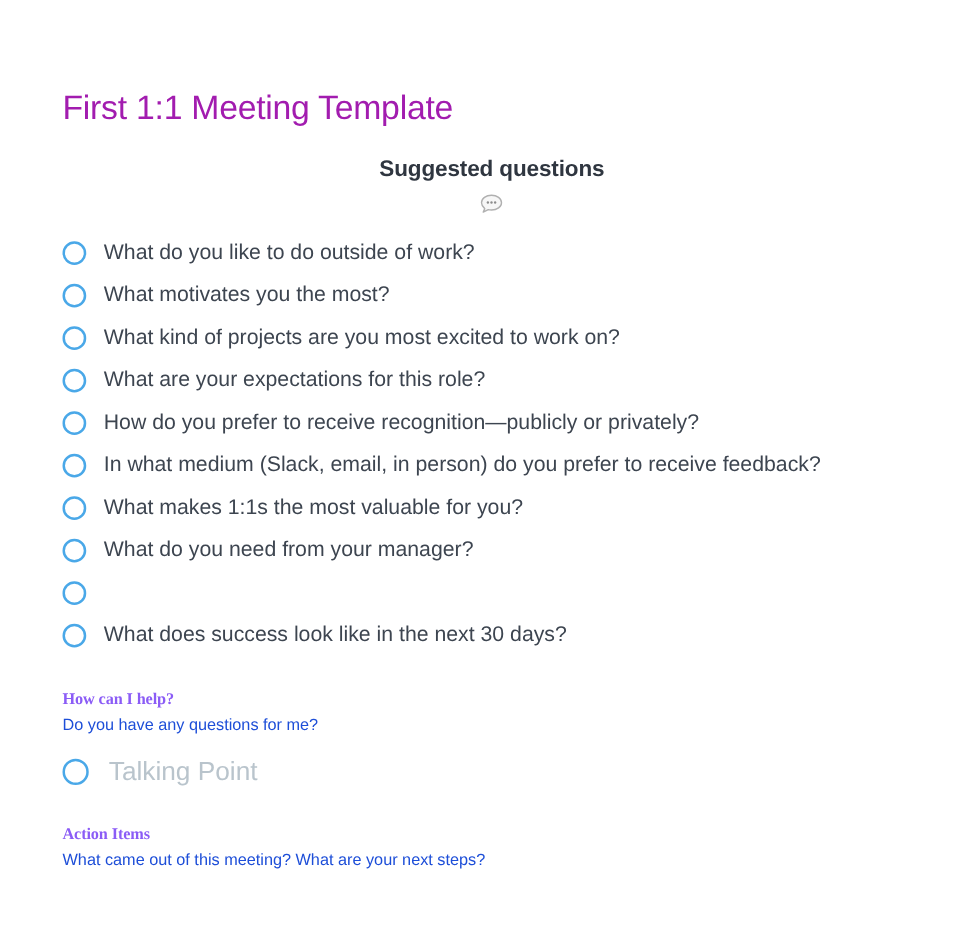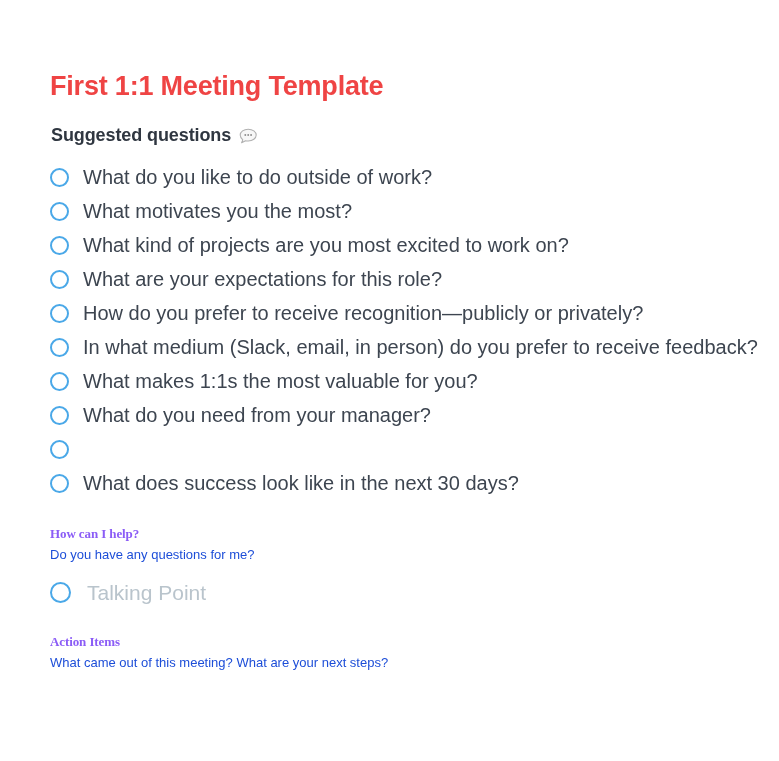--- a/index.html
+++ b/index.html
@@ -20,32 +20,33 @@
     height: 761px;
     box-sizing: border-box;
     padding: 70px 50px 0 50px;
     background: #ffffff;
     position: relative;
   }
 
   
   .doc-title {
     font-size: 27px;
-    font-weight: bold;
-    color: #ef4444;
+    font-weight: normal;
+    color: #a21caf;
     letter-spacing: -0.2px;
     line-height: 1.2;
     margin: 0 0 23px 0;
   }
 
   .section-head {
     display: flex;
     align-items: center;
     gap: 8px;
-    margin: 0 0 14px 1px;
+    margin: 0 0 14px 8px;
+    flex-direction: column;
   }
   .section-head-text {
     font-size: 18px;
     font-weight: bold;
     color: #2f3640;
     letter-spacing: -0.1px;
   }
 
   
   .bubble-icon {
@@ -71,21 +72,21 @@
     flex: 0 0 auto;
     width: 19px;
     height: 19px;
     border-radius: 50%;
     border: 2px solid #4aa8e8;
     box-sizing: border-box;
     margin-right: 14px;
     background: #ffffff;
   }
   .q-text {
-    font-size: 20px;
+    font-size: 17px;
     color: #3d4550;
     line-height: 1.3;
     white-space: nowrap;
   }
 
   
   .sub-section {
     margin-top: 26px;
   }
   .sub-title {

